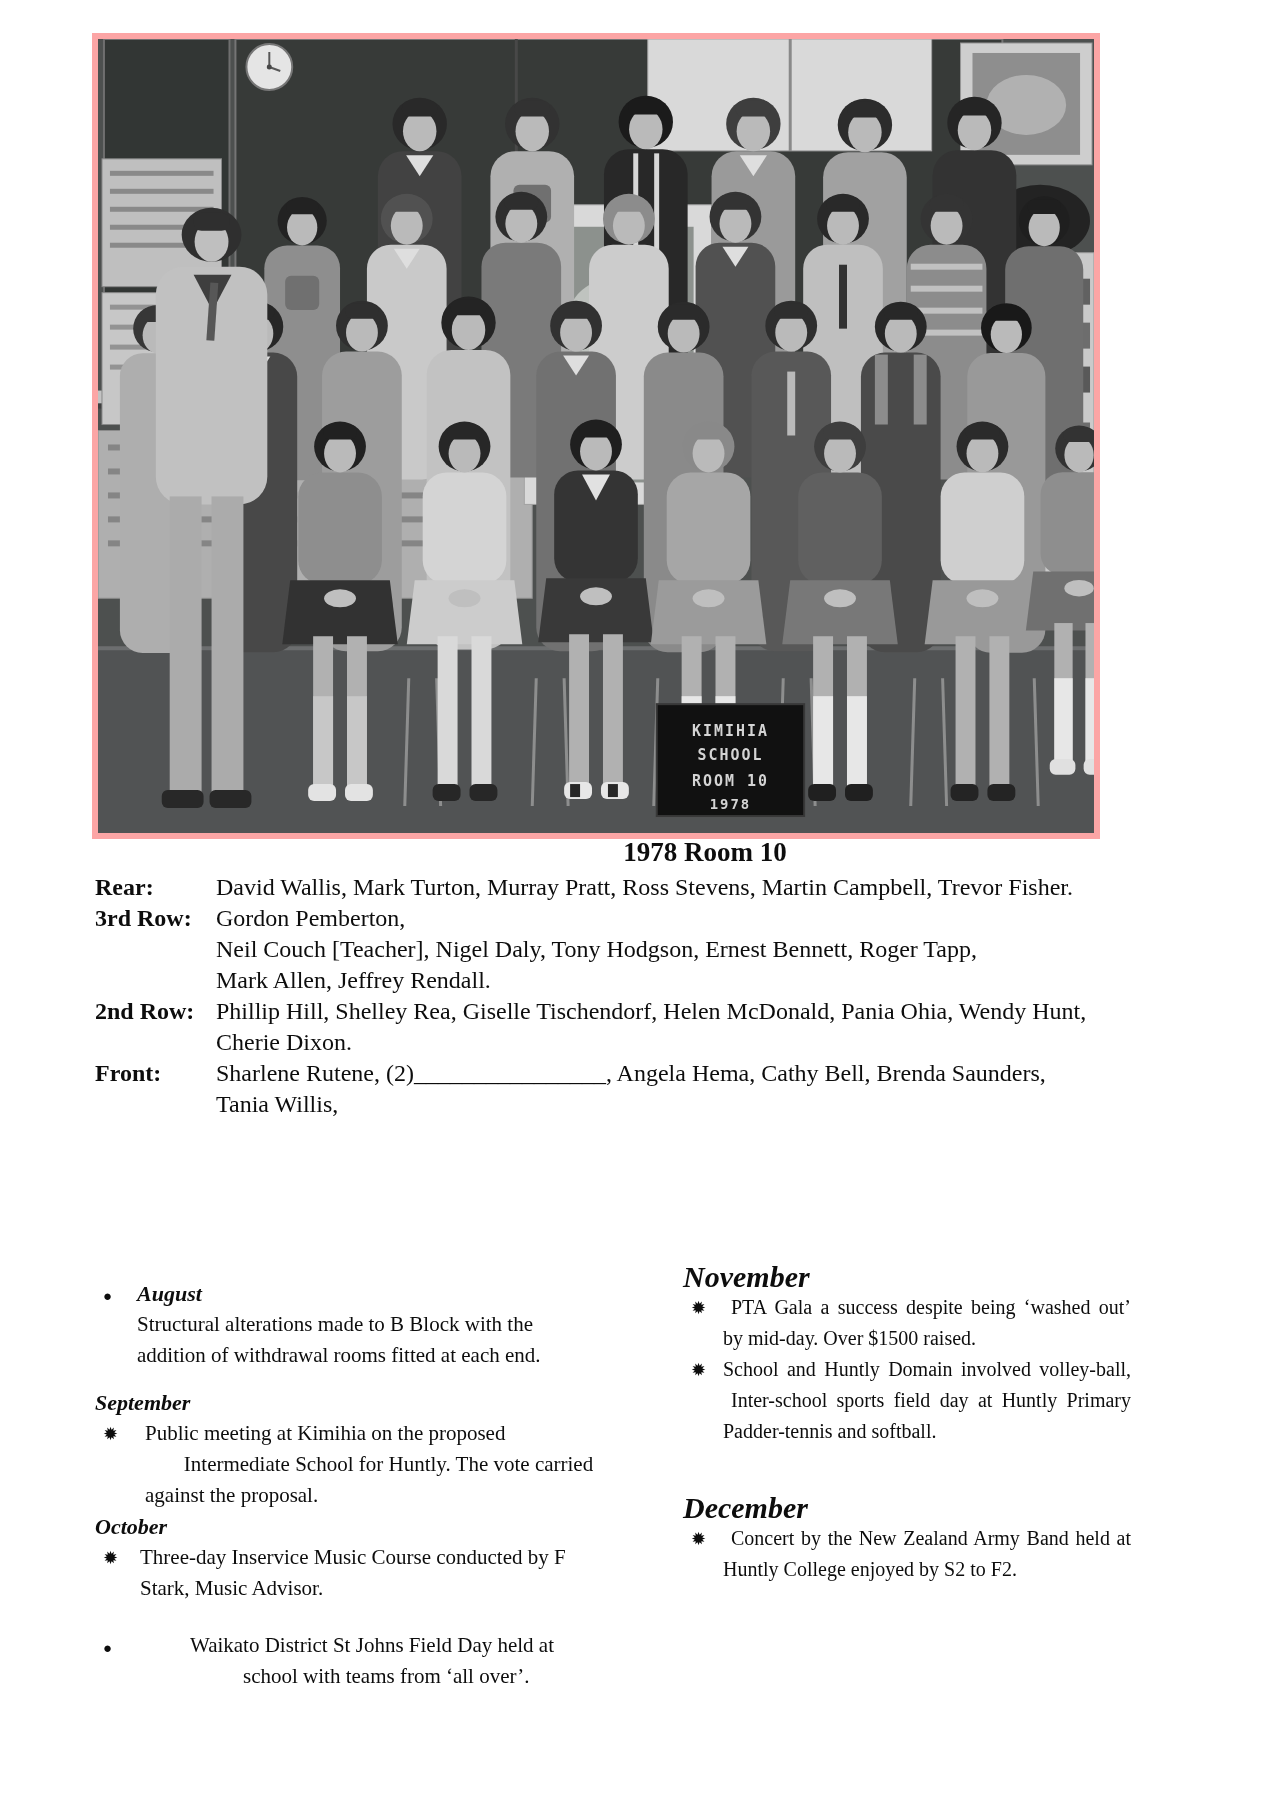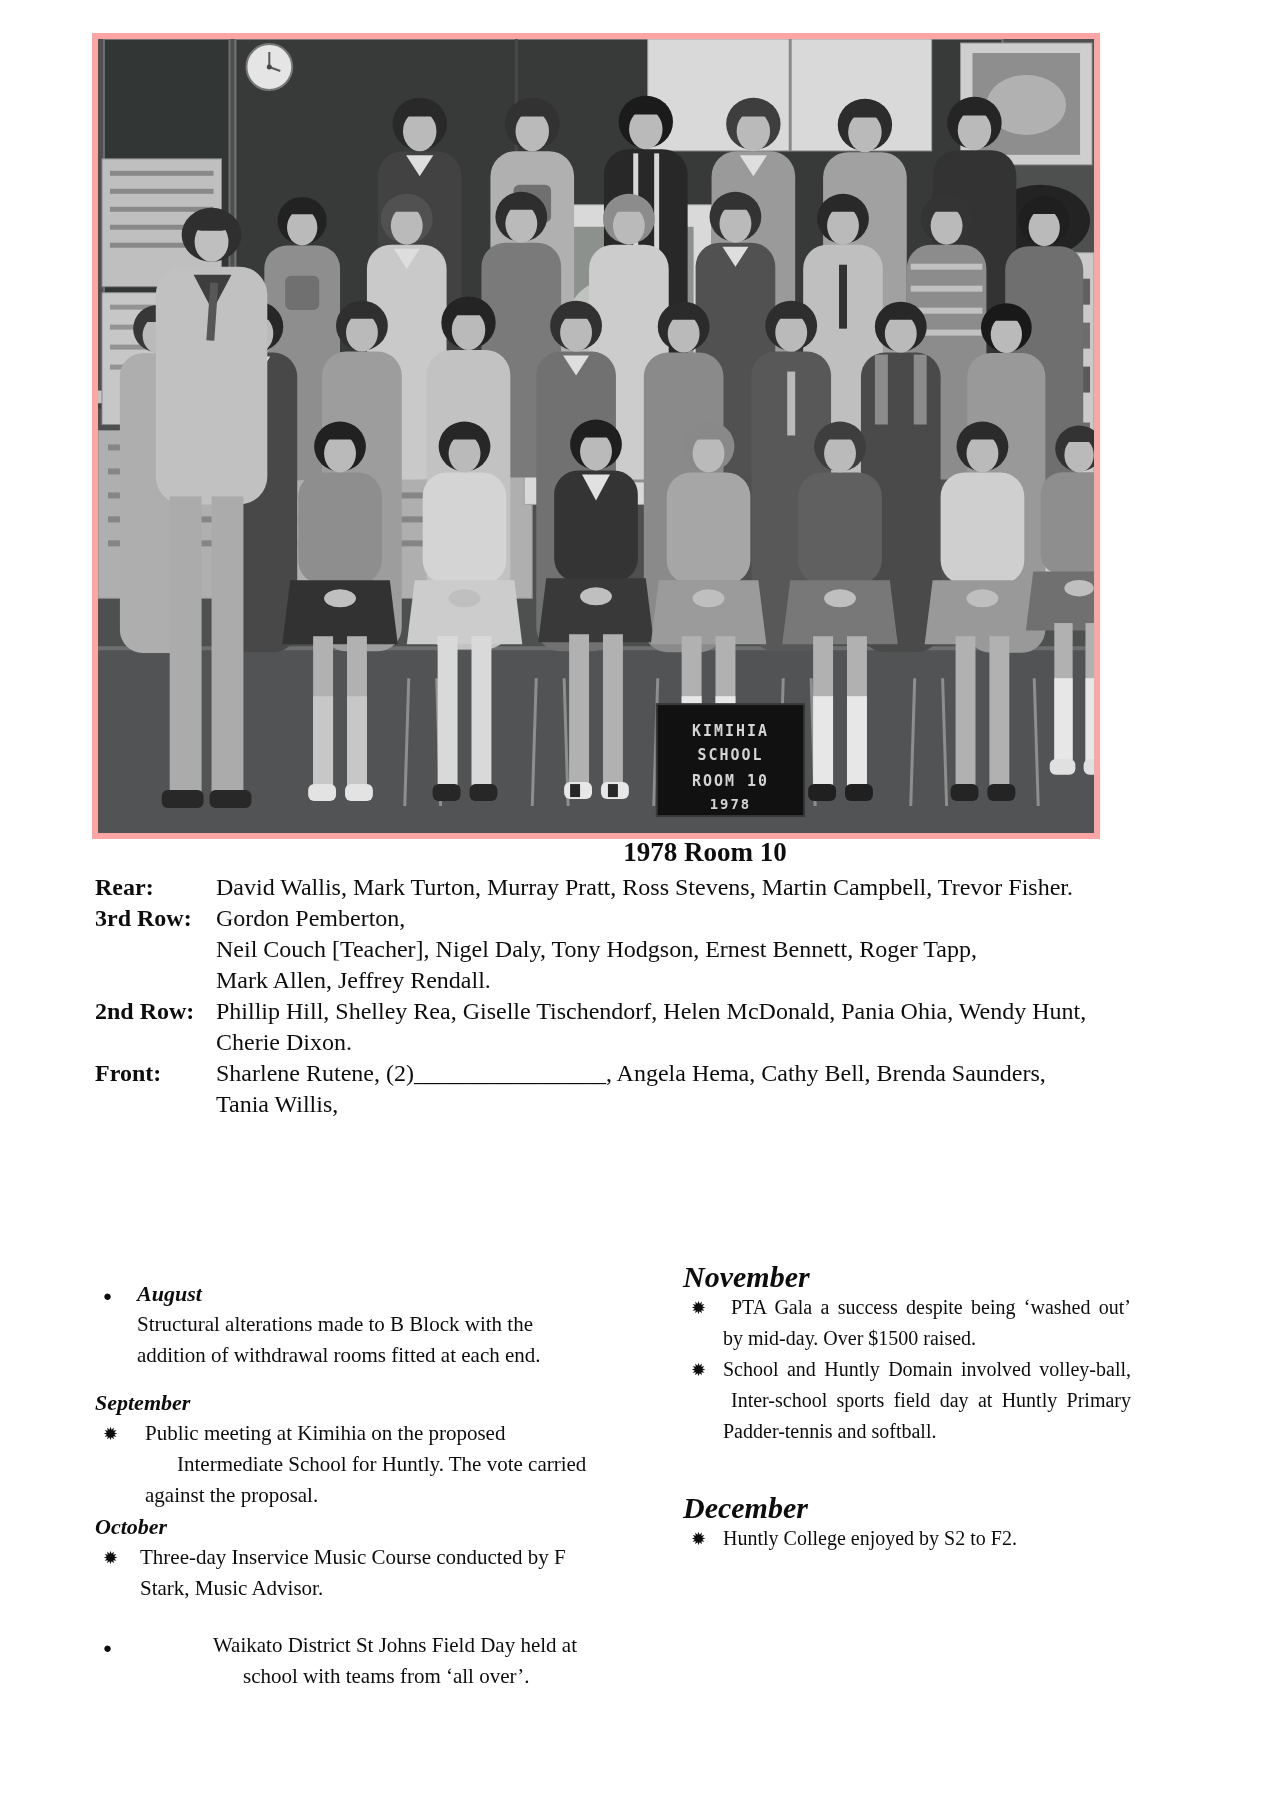--- a/index.html
+++ b/index.html
@@ -33,23 +33,23 @@
   .colL{position:absolute;left:95px;top:1278px;width:505px;font-size:21px;line-height:31px;}
   .colR{position:absolute;left:683px;top:1261px;width:448px;font-size:20px;line-height:31px;}
   .etitle{font-weight:bold;font-style:italic;font-size:22px;white-space:nowrap;}
   .colR .etitle{font-size:30px;}
   .item{position:relative;}
   .b{position:absolute;left:8px;top:1px;font-size:18px;}
   .dotb{font-size:15px;top:3px;}
   .colL .line{white-space:nowrap;}
   .p42{padding-left:42px;}
   .p50{padding-left:50px;}
-  .p82{padding-left:82px;}
+  .p82{padding-left:82px;text-align:center;}
   .p45{padding-left:45px;}
-  .p95{padding-left:95px;text-align:center;}
+  .p95{padding-left:95px;}
   .p148{padding-left:148px;}
   .p48{padding-left:48px;}
   .p40{padding-left:40px;}
   .gap16{height:16px;}
   .gap26{height:26px;}
   .gap45{height:45px;}
   .j{text-align:justify;text-align-last:justify;}
 </style>
 </head>
 <body>
@@ -448,18 +448,19 @@
         <div class="j p40">School and Huntly Domain involved volley-ball,</div>
         <div class="j p48">Inter-school sports field day at Huntly Primary</div>
         <div class="p40">Padder-tennis and softball.</div>
       </div>
     </div>
     <div class="gap45"></div>
     <div class="etitle">December</div>
     <div class="item">
       <span class="b">✹</span>
       <div>
+        <div class="j p48">Concert by the New Zealand Army Band held at</div>
         <div class="p40">Huntly College enjoyed by S2 to F2.</div>
       </div>
     </div>
   </div>
 
 </div>
 
 </body></html>

